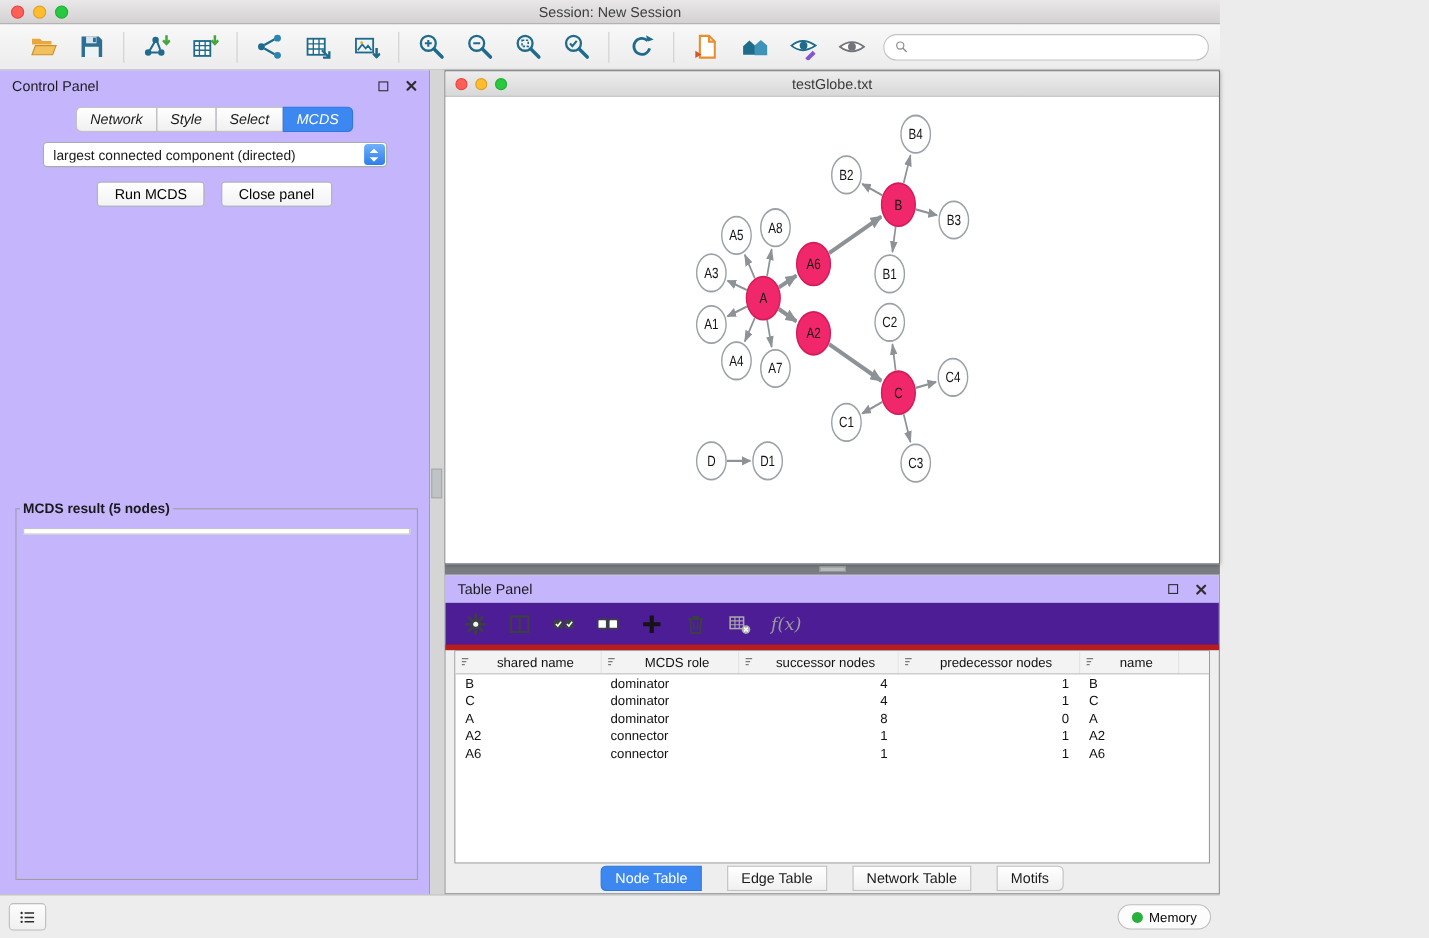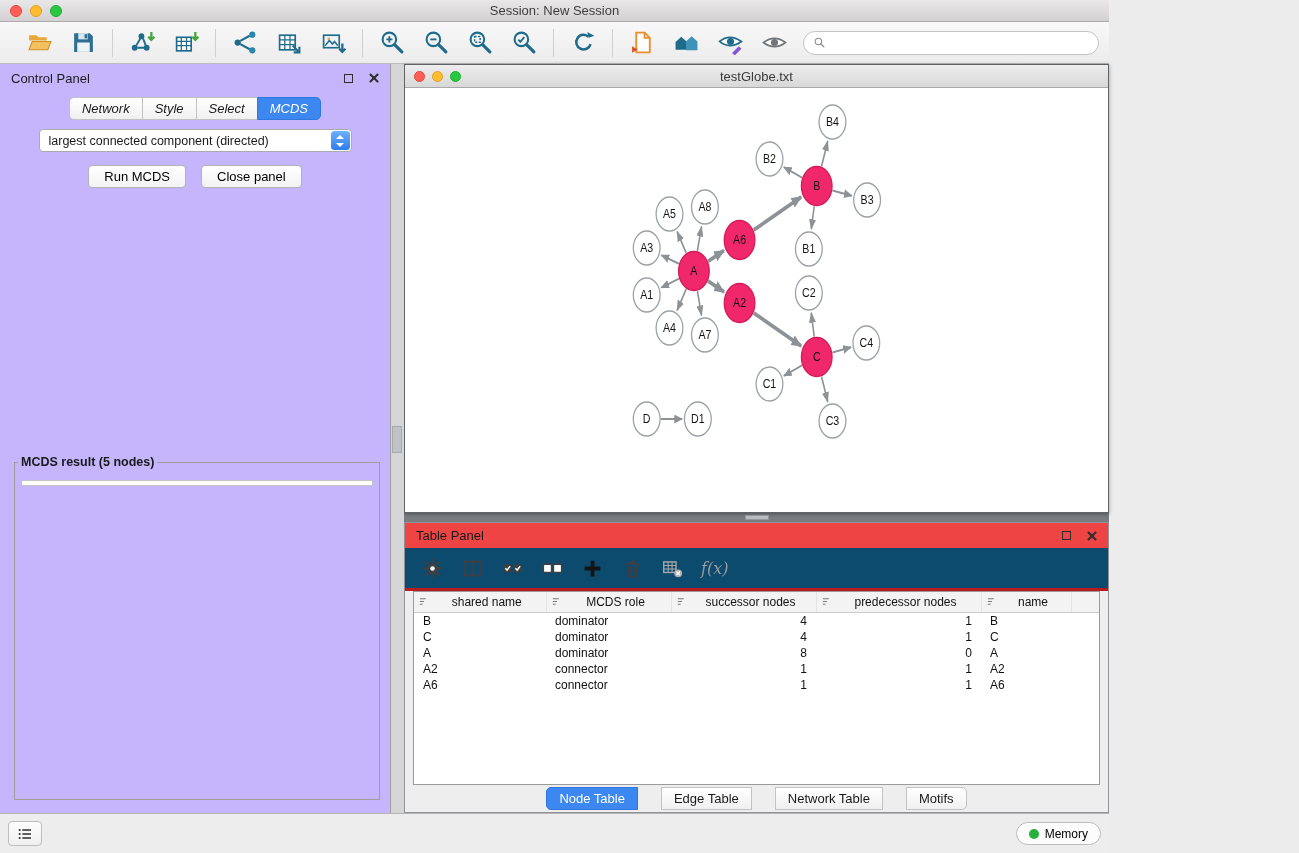--- a/index.html
+++ b/index.html
@@ -68,23 +68,23 @@
 .net-titlebar .lights{margin-left:9px;gap:7px;}
 .net-titlebar .light{width:11px;height:11px;}
 .net-title{position:absolute;left:0;right:0;text-align:center;font-size:13px;color:#3a3a3a;}
 .net-canvas{flex:1;position:relative;background:#fff;}
 #graph{position:absolute;inset:0;width:100%;height:100%;display:block;}
 
 .h-splitter{flex:0 0 9px;position:relative;cursor:row-resize;}
 .h-handle{position:absolute;left:50%;top:2px;transform:translateX(-50%);width:24px;height:5px;background:#b9bcbf;border:1px solid #94979a;}
 
 .table-panel{flex:1;min-height:0;background:#eeeeee;border:1px solid #8f9296;display:flex;flex-direction:column;}
-.tp-header{height:25px;flex:0 0 25px;display:flex;align-items:center;padding:0 11px;background:#ef4444;}
+.tp-header{height:25px;flex:0 0 25px;display:flex;align-items:center;padding:0 11px;background:#c4b5fd;}
 .tp-title{font-size:13px;}
-.tp-toolbar{height:43px;flex:0 0 43px;display:flex;align-items:center;gap:6px;padding:0 10px;background:#0c4a6e;border-bottom:3px solid #b91c1c;}
+.tp-toolbar{height:43px;flex:0 0 43px;display:flex;align-items:center;gap:6px;padding:0 10px;background:#4c1d95;border-bottom:5px solid #b91c1c;}
 .tpt-btn{border:none;background:transparent;width:34px;height:34px;display:flex;align-items:center;justify-content:center;cursor:pointer;}
 .tpt-btn .icon{width:21px;height:21px;}
 .tpt-btn.fx{font-family:"DejaVu Serif",serif;font-style:italic;font-size:16px;color:#9b9b9b;width:auto;padding:0 6px;}
 .tp-table-wrap{flex:1;min-height:0;margin:0 8px;background:#fff;border:1px solid #9b9b9b;overflow:hidden;}
 table.tp-table{border-collapse:collapse;width:100%;table-layout:fixed;font-size:12px;}
 .tp-table th{height:20px;background:#f3f3f3;border-bottom:1px solid #cccccc;border-right:1px solid #e3e3e3;font-weight:normal;padding:0 4px;}
 .tp-table th.cfill{border-right:none;}
 .th-inner{display:flex;align-items:center;gap:3px;}
 .th-icon{width:11px;height:11px;flex:0 0 11px;}
 .th-label{flex:1;text-align:center;font-size:12px;color:#111;}

